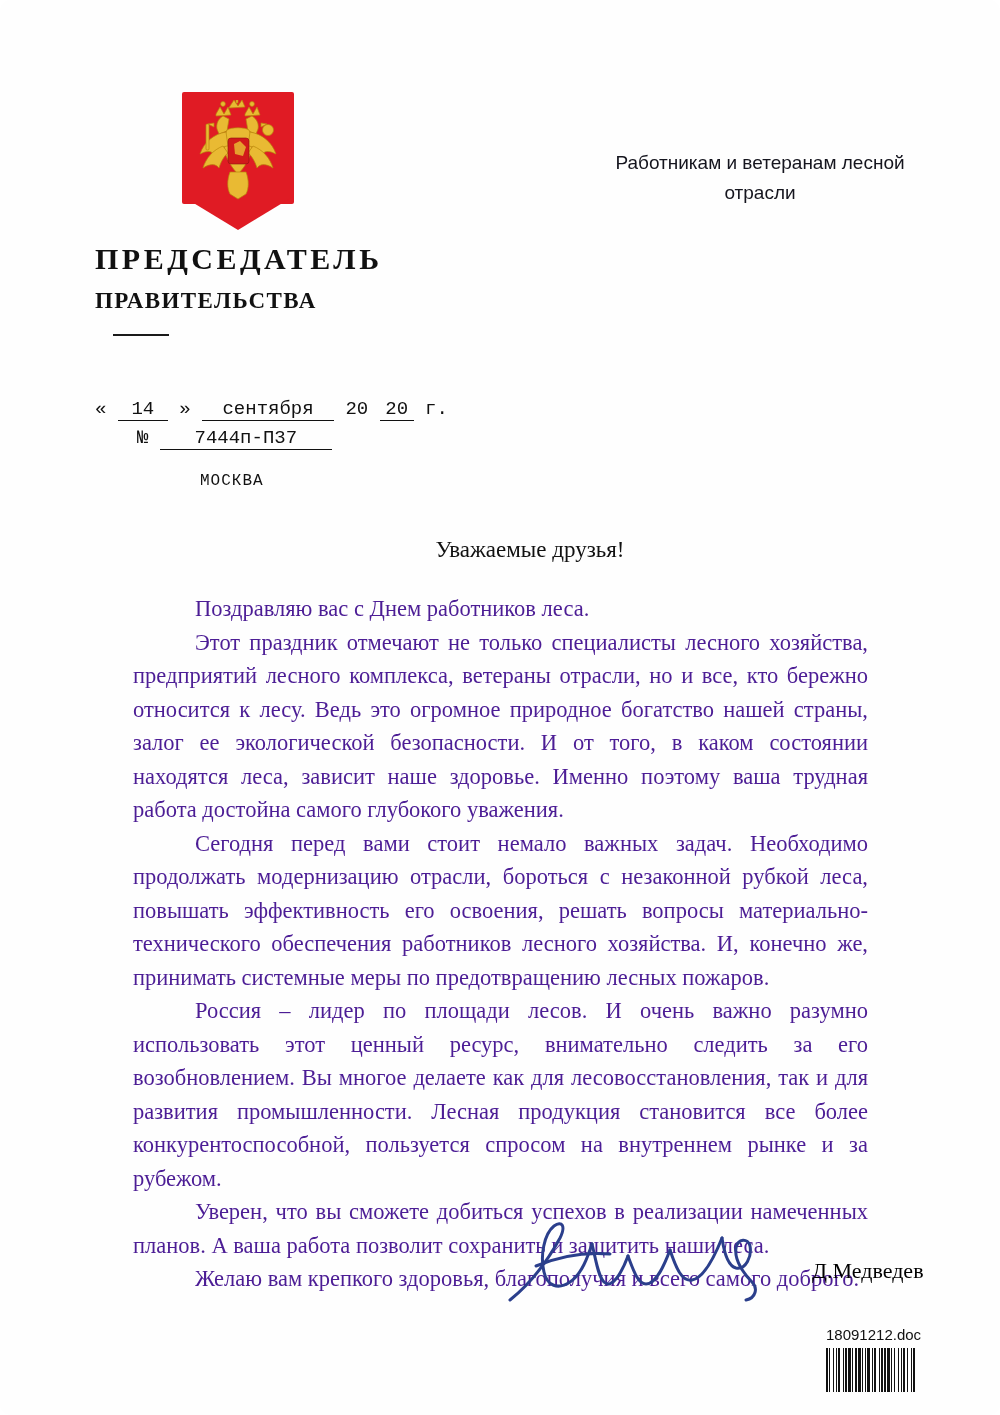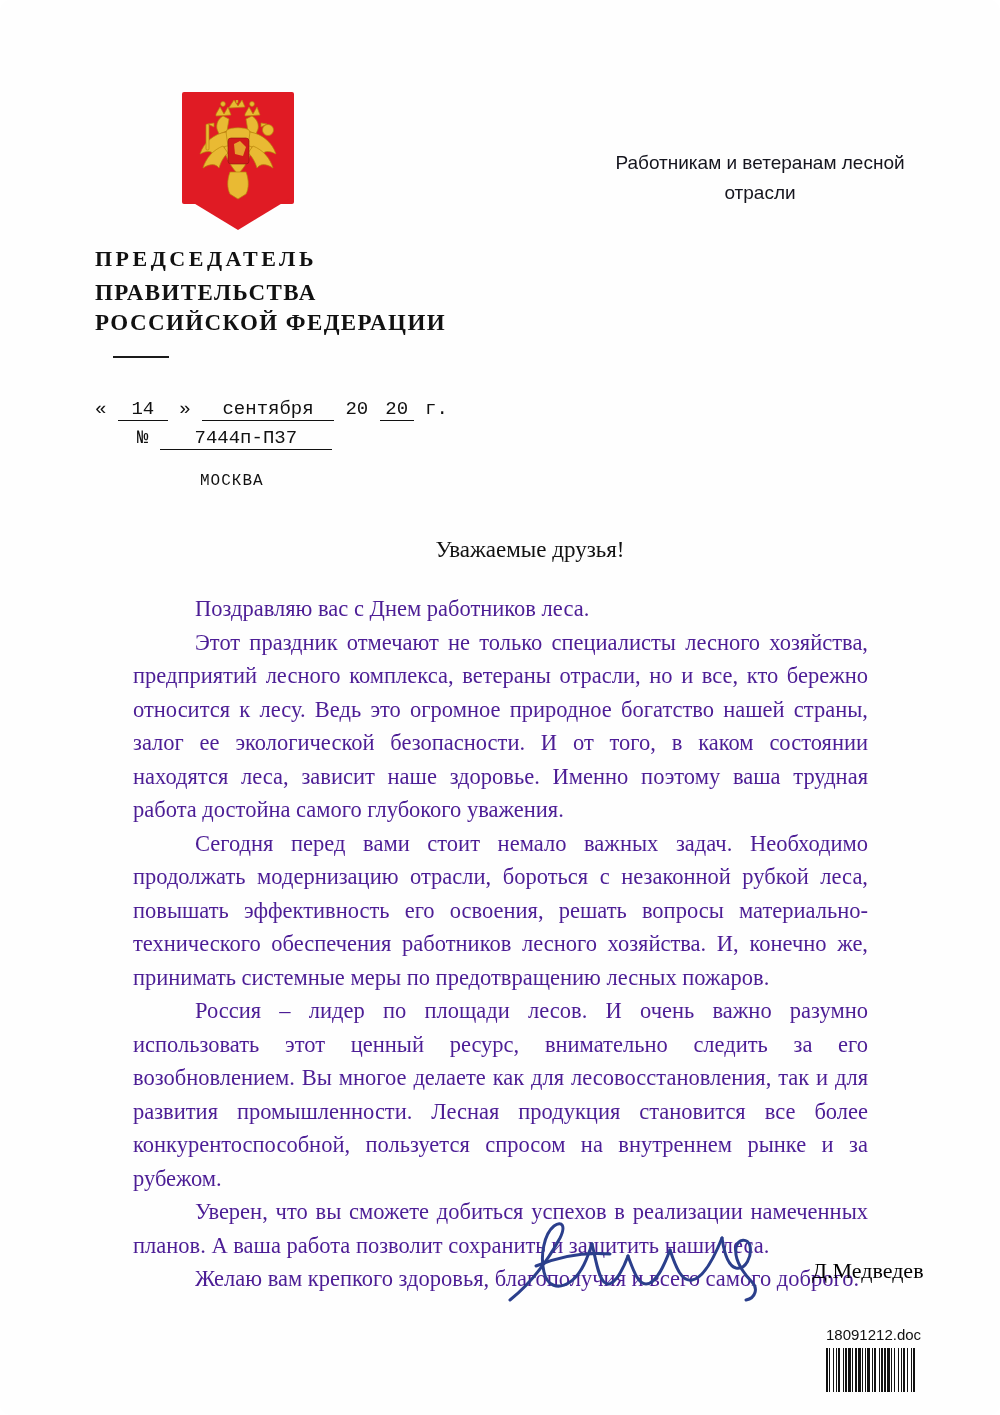--- a/index.html
+++ b/index.html
@@ -72,32 +72,33 @@
   
   .lh {
     position: absolute;
     left: 95px;
     top: 240px;
     width: 430px;
   }
   .lh .t1 {
     font-family: "Liberation Serif", serif;
     font-weight: bold;
-    font-size: 22px;
+    font-size: 30px;
     letter-spacing: 3.5px;
     color: #111;
     line-height: 38px;
   }
   .lh .t2 {
     font-family: "Liberation Serif", serif;
     font-weight: bold;
     font-size: 23px;
     letter-spacing: 1.4px;
     color: #111;
     line-height: 30px;
+    margin-top: 8px;
   }
   .lh .rule {
     width: 56px;
     height: 2px;
     background: #1a1a1a;
     margin: 18px 0 0 18px;
   }
 
   
   .meta {
@@ -246,21 +247,20 @@
         <path d="M44 44 l6 -3 6 6 -3 9 -8 -2z" opacity="0.85"></path>
       </g>
     </svg>
   </div>
 
   <div class="addressee">Работникам и ветеранам лесной отрасли</div>
 
   <div class="lh">
     <div class="t1">ПРЕДСЕДАТЕЛЬ</div>
     <div class="t2">ПРАВИТЕЛЬСТВА</div>
-    <div class="t2">РОССИЙСКОЙ ФЕДЕРАЦИИ</div>
     <div class="rule"></div>
   </div>
 
   <div class="meta">
     <div class="line1">
       <span class="q">«</span>
       <span class="u u-day">14</span>
       <span class="q">»</span>
       <span class="u u-month">сентября</span>
       <span class="q">20</span>

